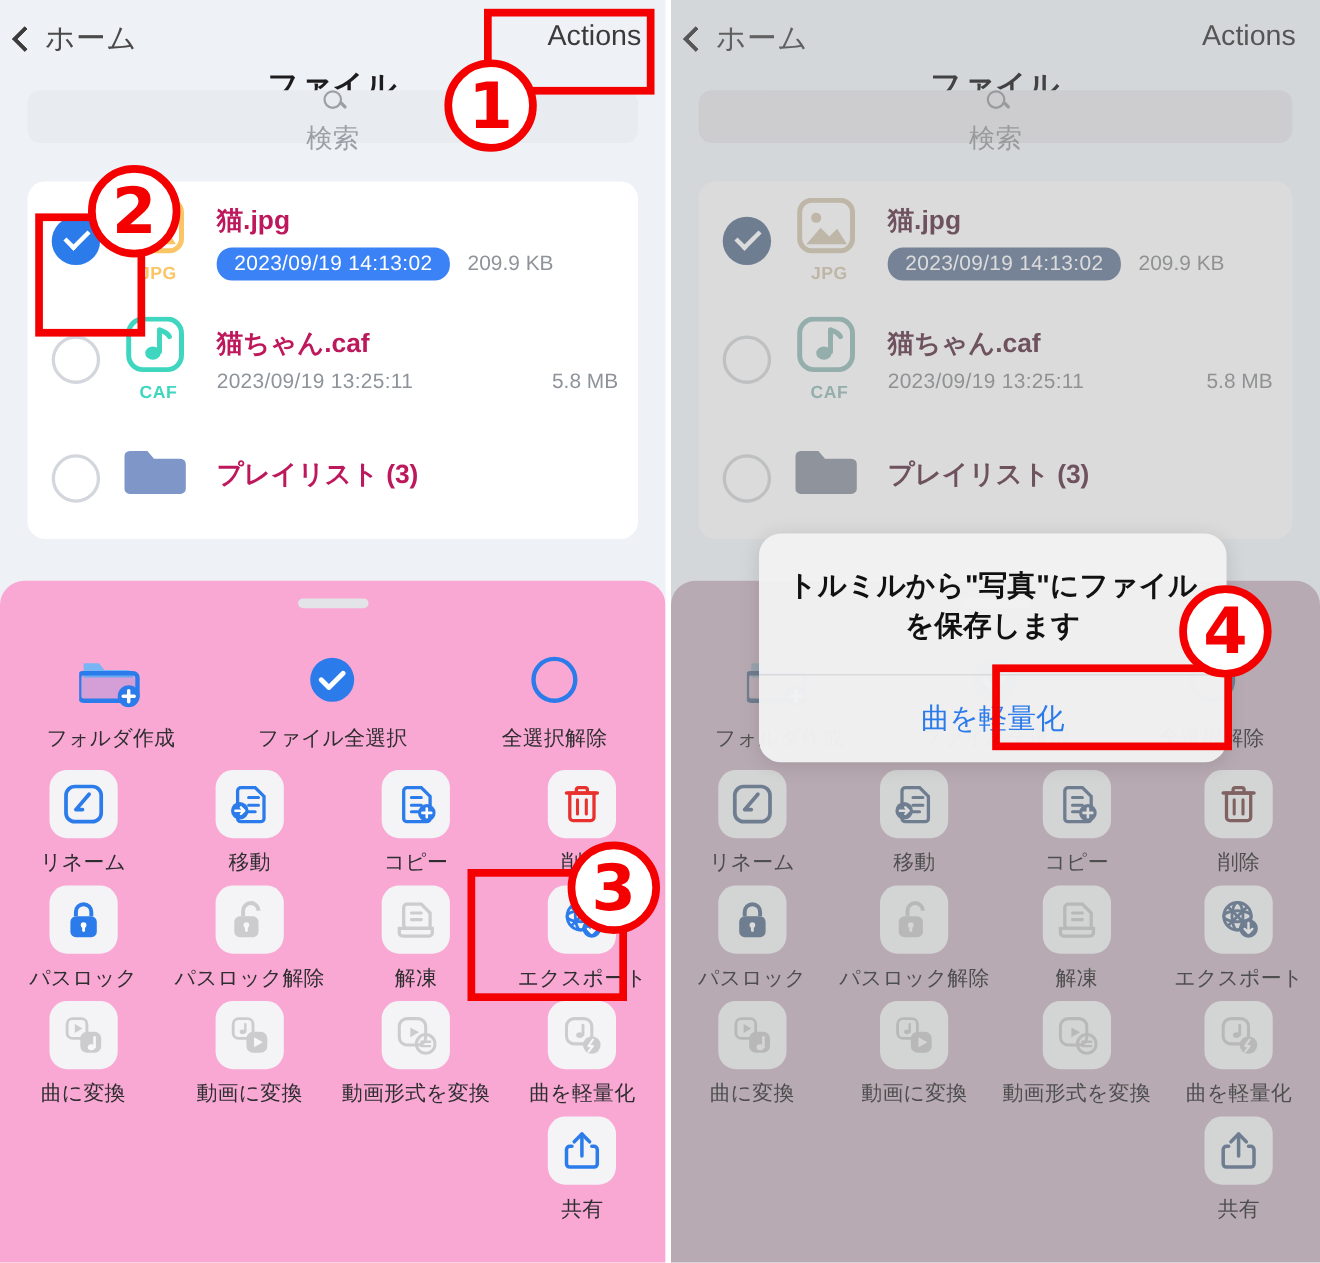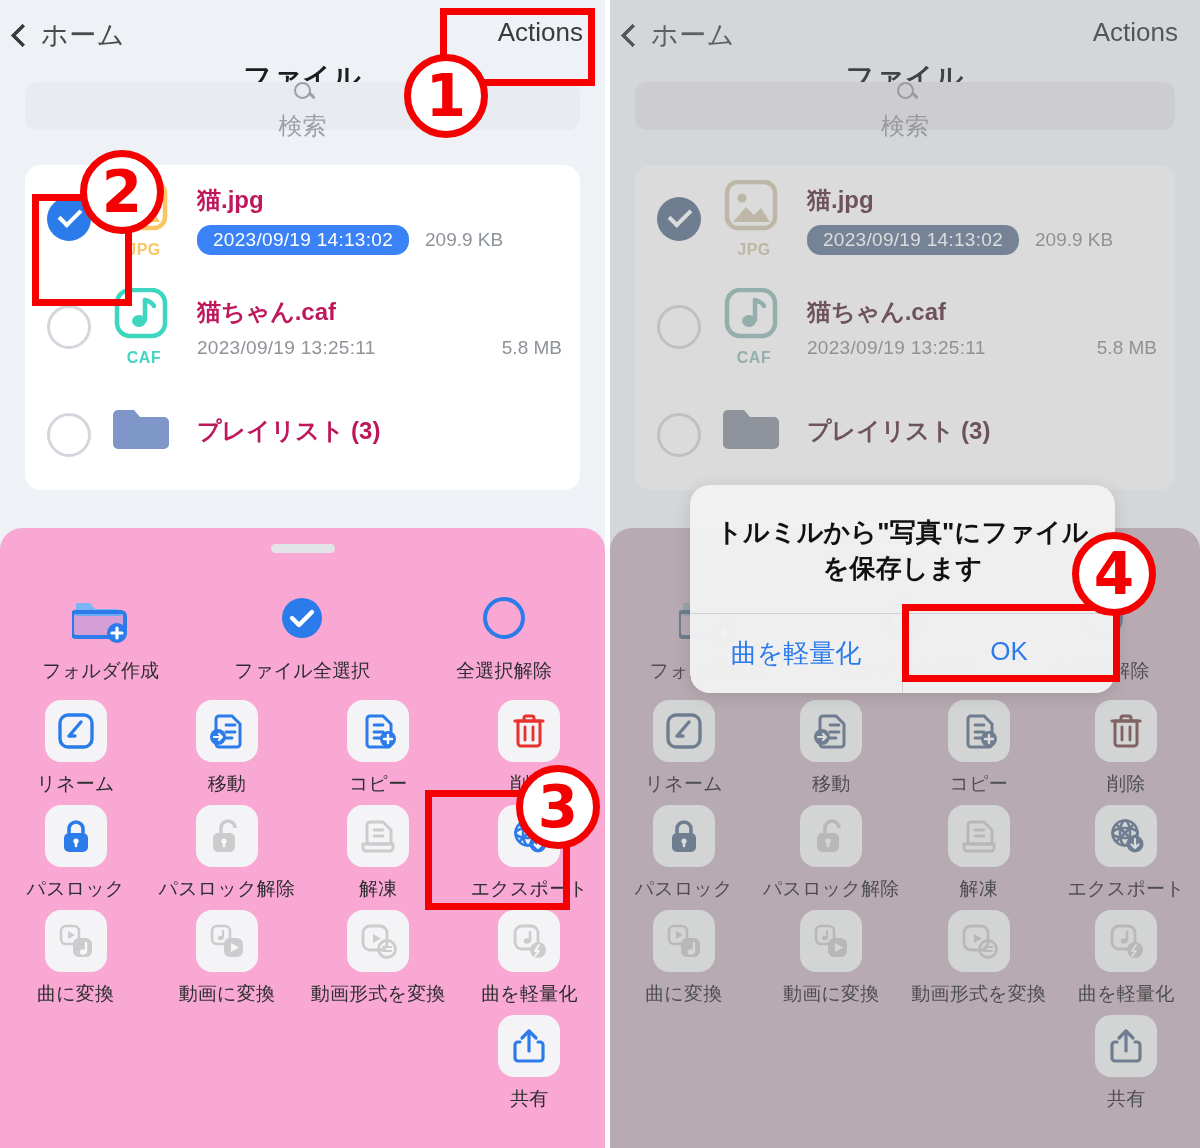--- a/index.html
+++ b/index.html
@@ -630,21 +630,20 @@
         </div>
       </div>
     </div>
 
     <div class="alert">
       <div class="alert-body">
         <div class="alert-title">トルミルから"写真"にファイルを保存します</div>
       </div>
       <div class="alert-btns">
         <div class="alert-btn">曲を軽量化</div>
-        <div class="alert-btn">OK</div>
       </div>
     </div>
 
     <div class="anno abox" style="left:292px; top:604px; width:218px; height:78px;"></div>
     <div class="anno abadge" style="left:462px; top:532px; width:84px; height:84px;">4</div>
   </div>
 
 </div>
 
 </body></html>

